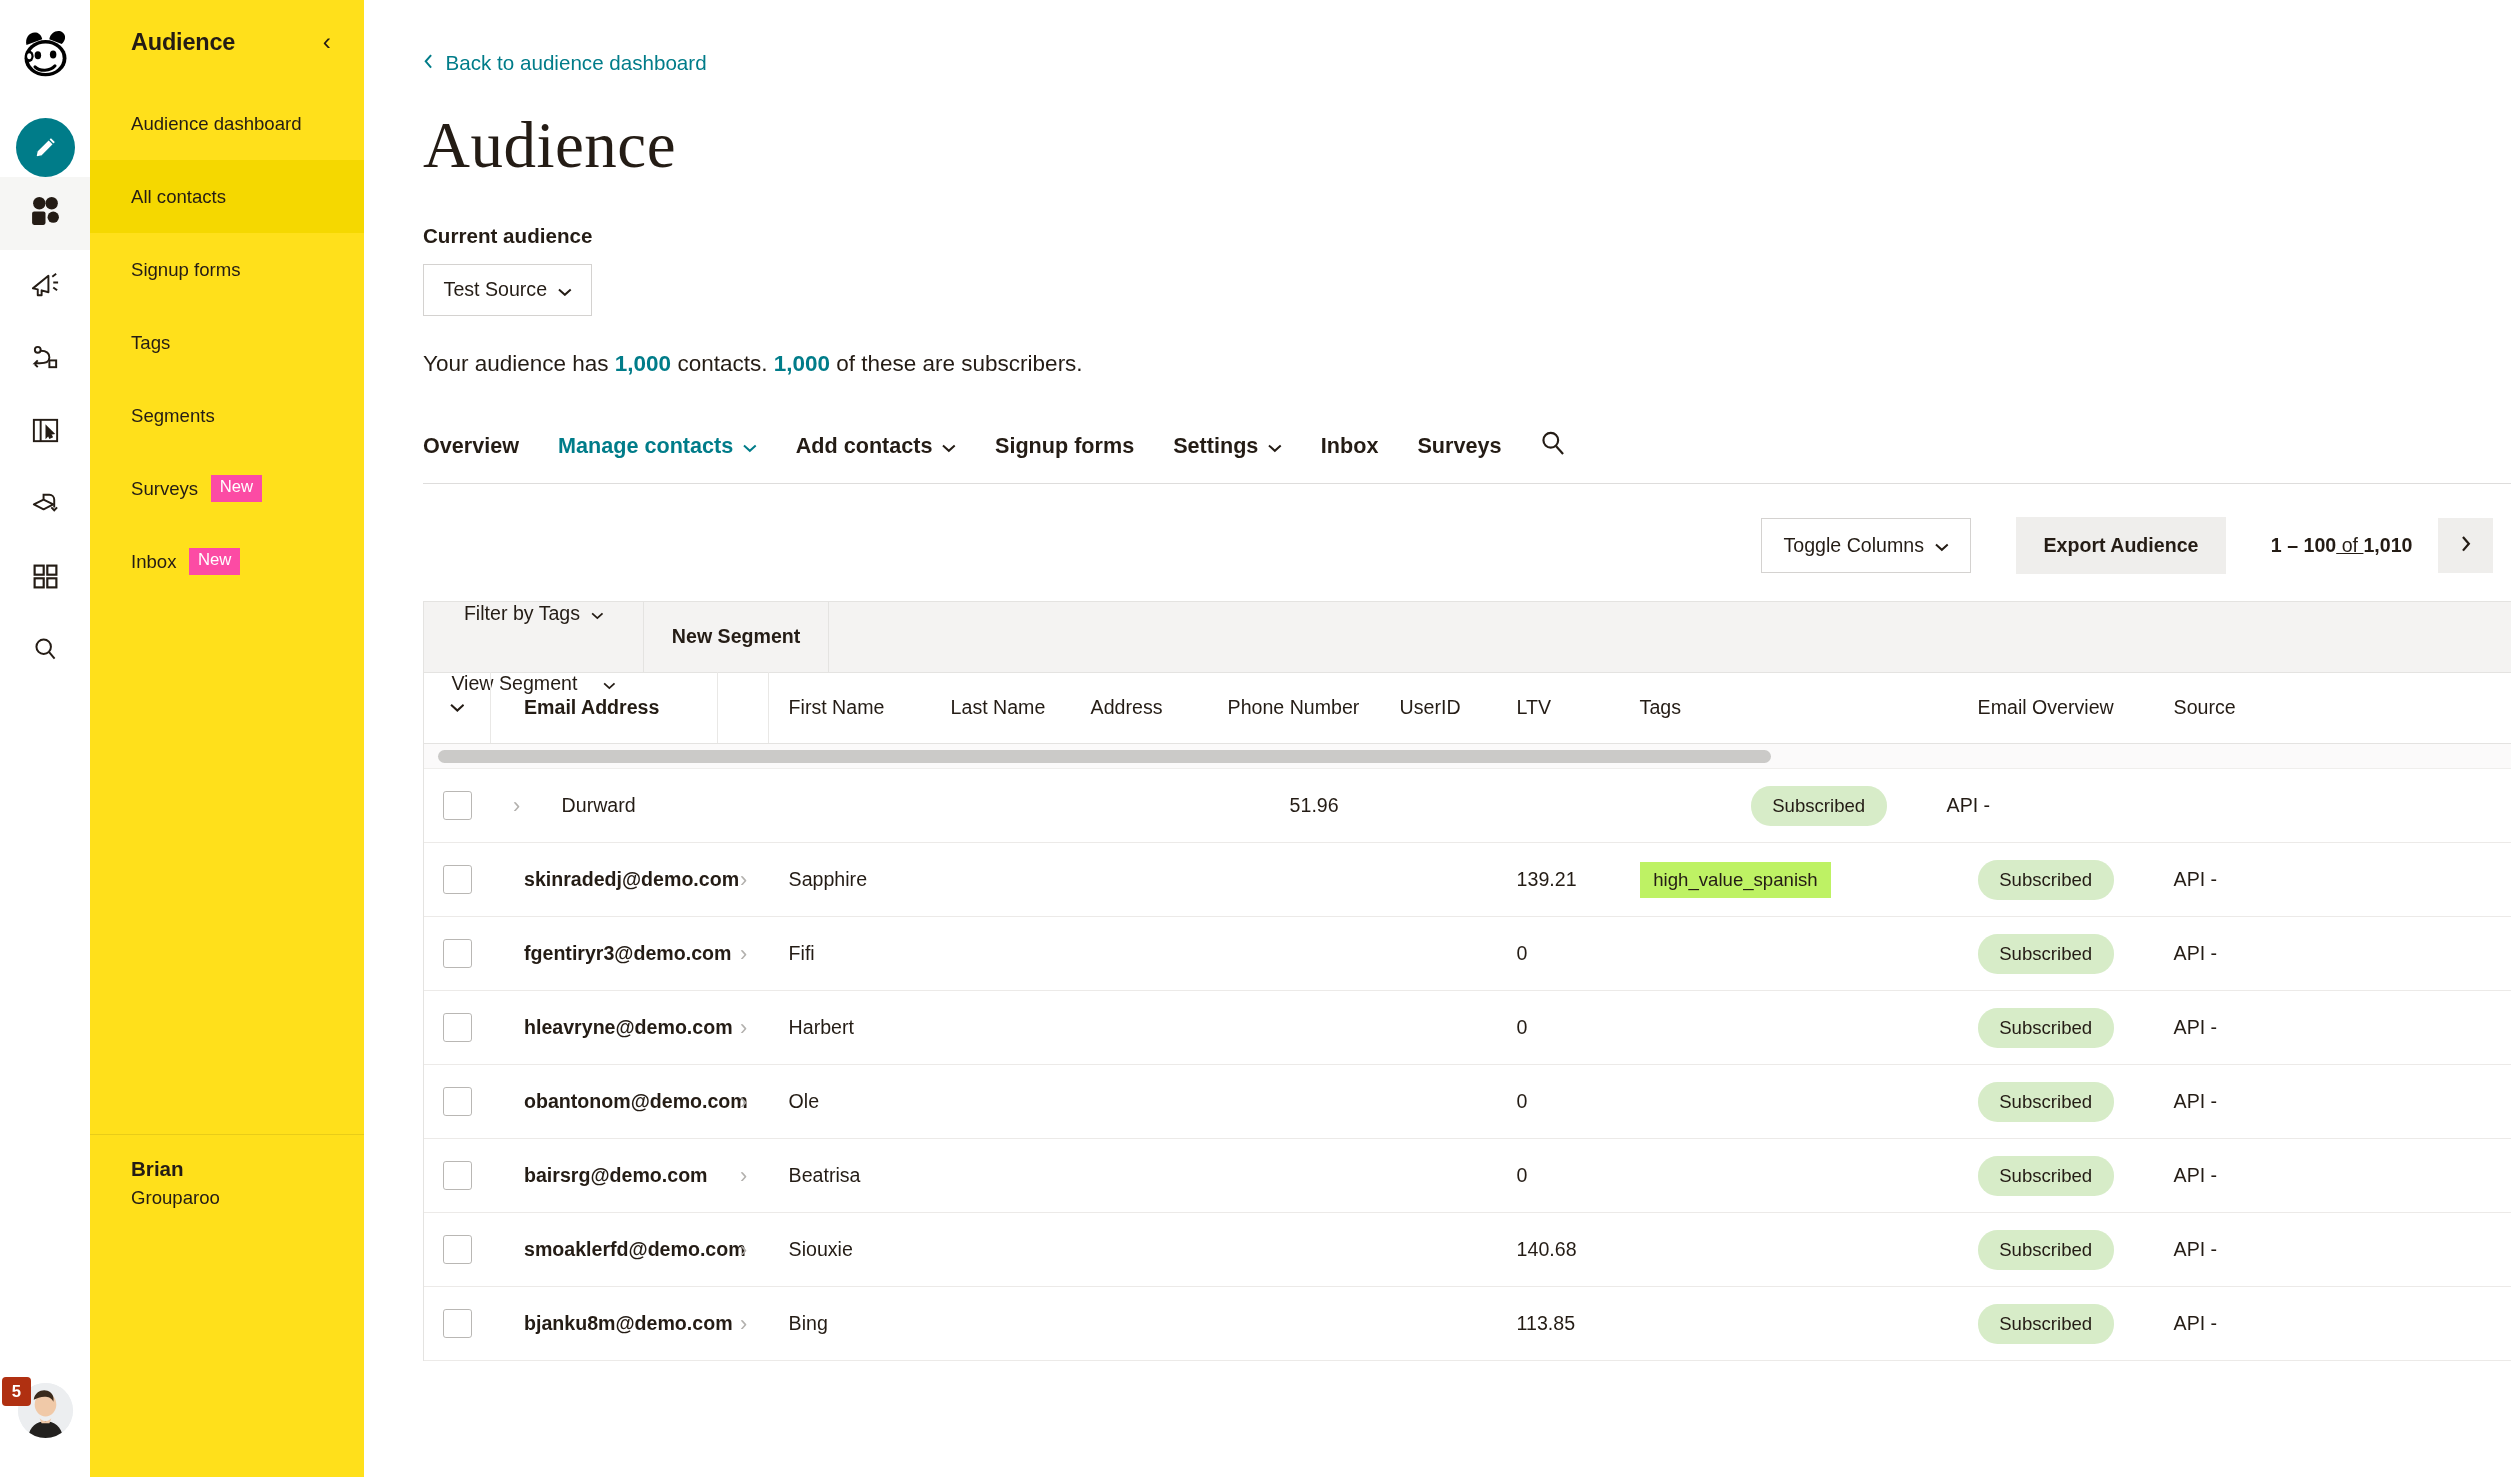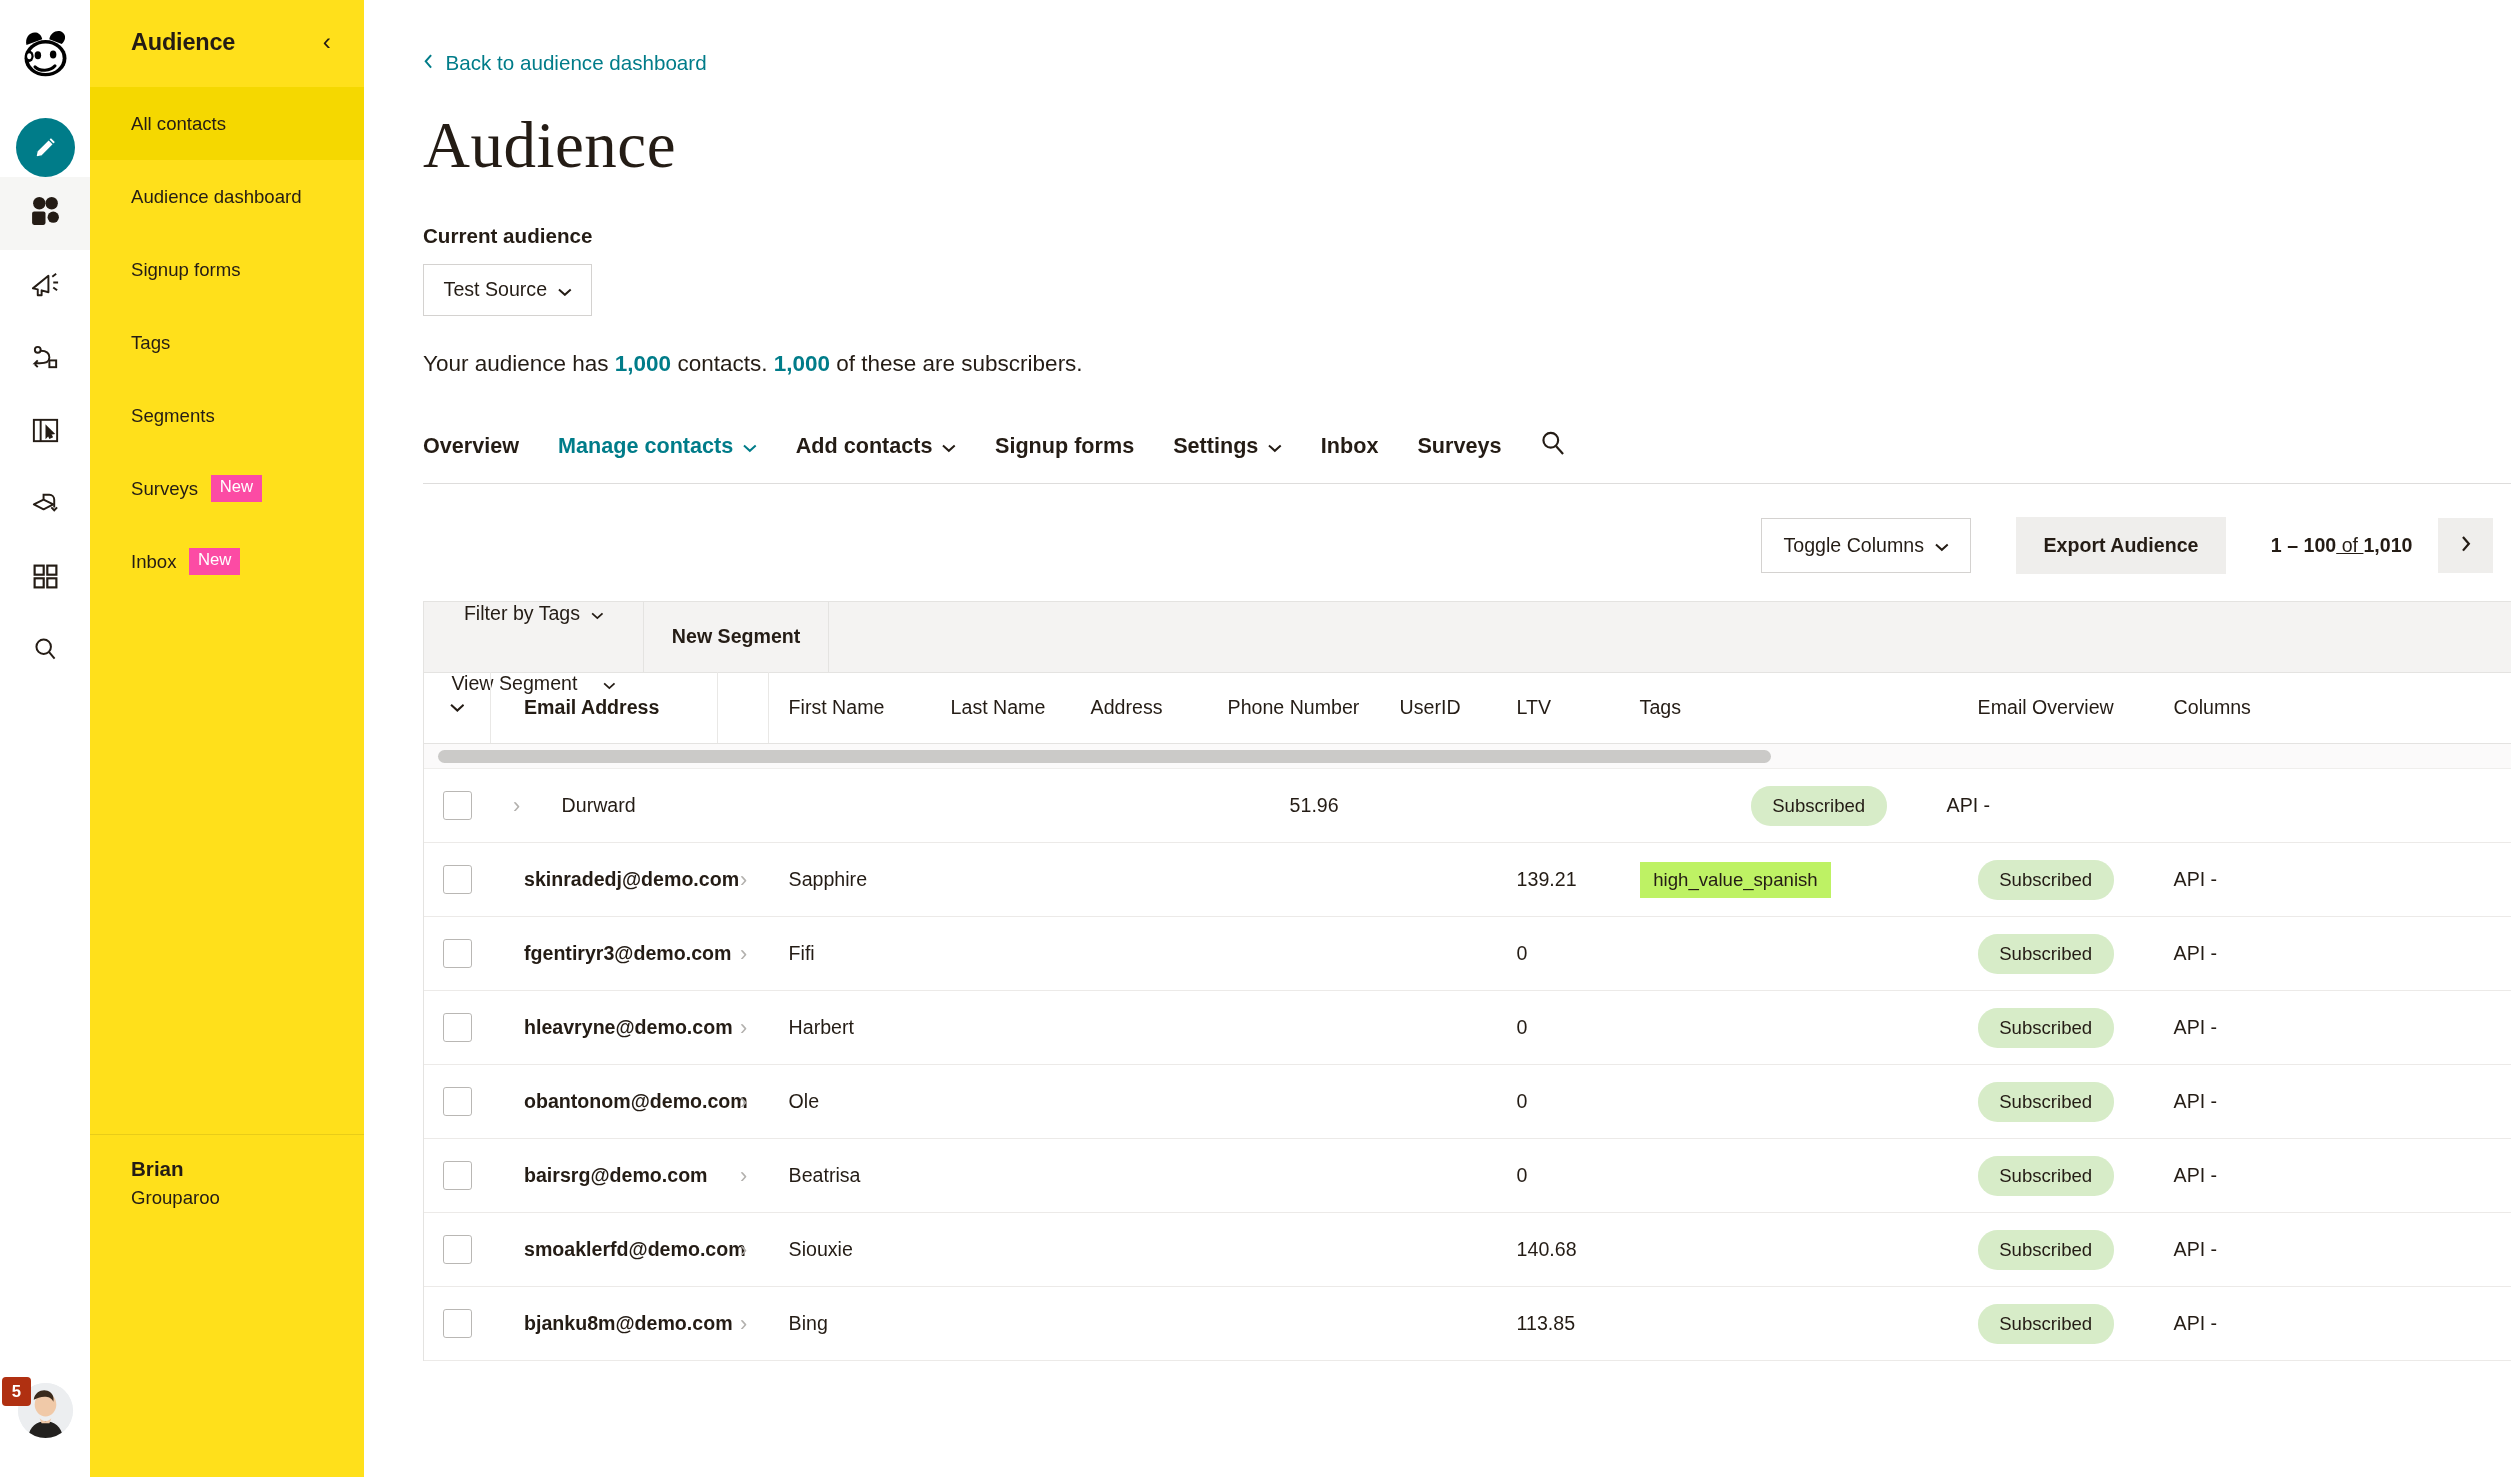--- a/index.html
+++ b/index.html
@@ -311,25 +311,25 @@
       <div class="rail-badge">5</div>
     </div>
   </div>
 
   <div class="nav">
     <div class="nav-head">
       <div class="nav-title">Audience</div>
       <div class="nav-collapse">‹</div>
     </div>
     <div class="nav-list">
+      <div class="nav-item">
+        <span>Audience dashboard</span>
+      </div>
       <div class="nav-item active">
         <span>All contacts</span>
-      </div>
-      <div class="nav-item">
-        <span>Audience dashboard</span>
       </div>
       <div class="nav-item">
         <span>Signup forms</span>
       </div>
       <div class="nav-item">
         <span>Tags</span>
       </div>
       <div class="nav-item">
         <span>Segments</span>
       </div>
@@ -482,21 +482,21 @@
         <div class="th th-email">Email Address</div>
         <div class="th th-pad"></div>
         <div class="th th-c" style="width:162px">First Name</div>
         <div class="th th-c" style="width:140px">Last Name</div>
         <div class="th th-c" style="width:137px">Address</div>
         <div class="th th-c" style="width:172px">Phone Number</div>
         <div class="th th-c" style="width:117px">UserID</div>
         <div class="th th-c" style="width:123px">LTV</div>
         <div class="th th-c" style="width:338px">Tags</div>
         <div class="th th-c" style="width:196px">Email Overview</div>
-        <div class="th th-c" style="width:118px">Columns</div>
+        <div class="th th-c" style="width:118px">Source</div>
       </div>
 
       <div class="scroll-track">
         <div class="scroll-thumb"></div>
       </div>
 
       <div>
 
         <div class="row">
           <div class="cell c-check">

